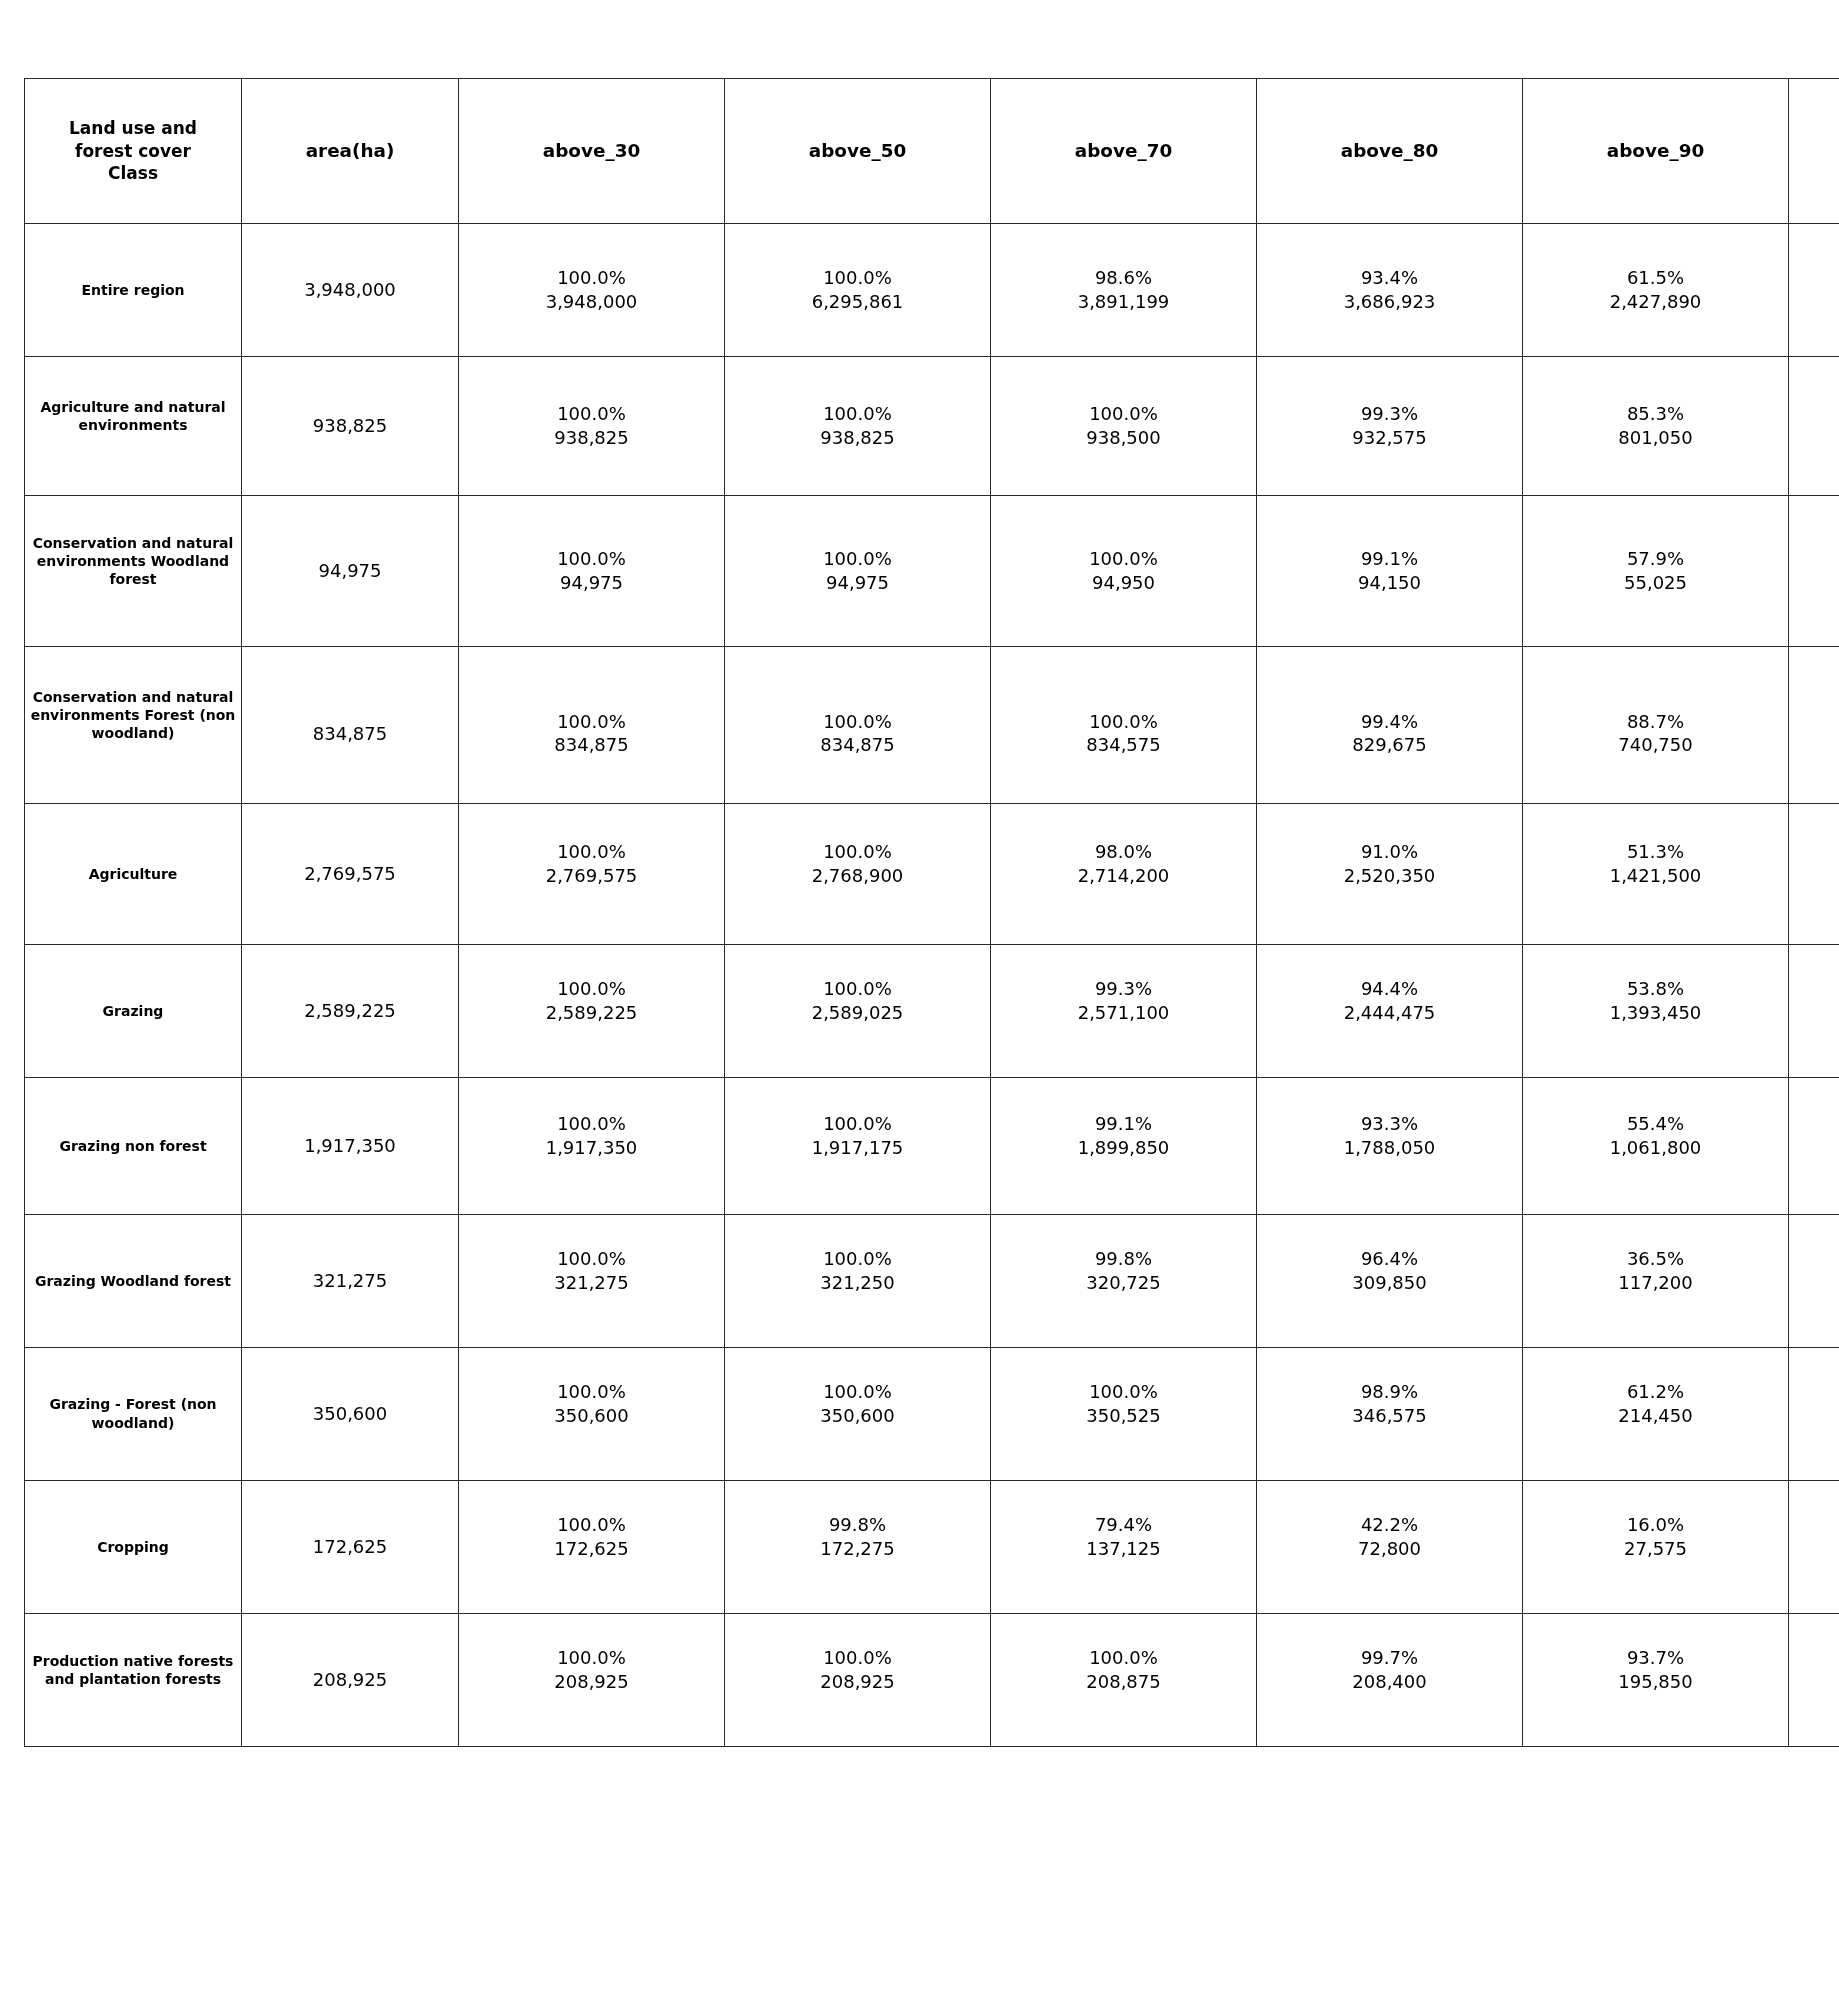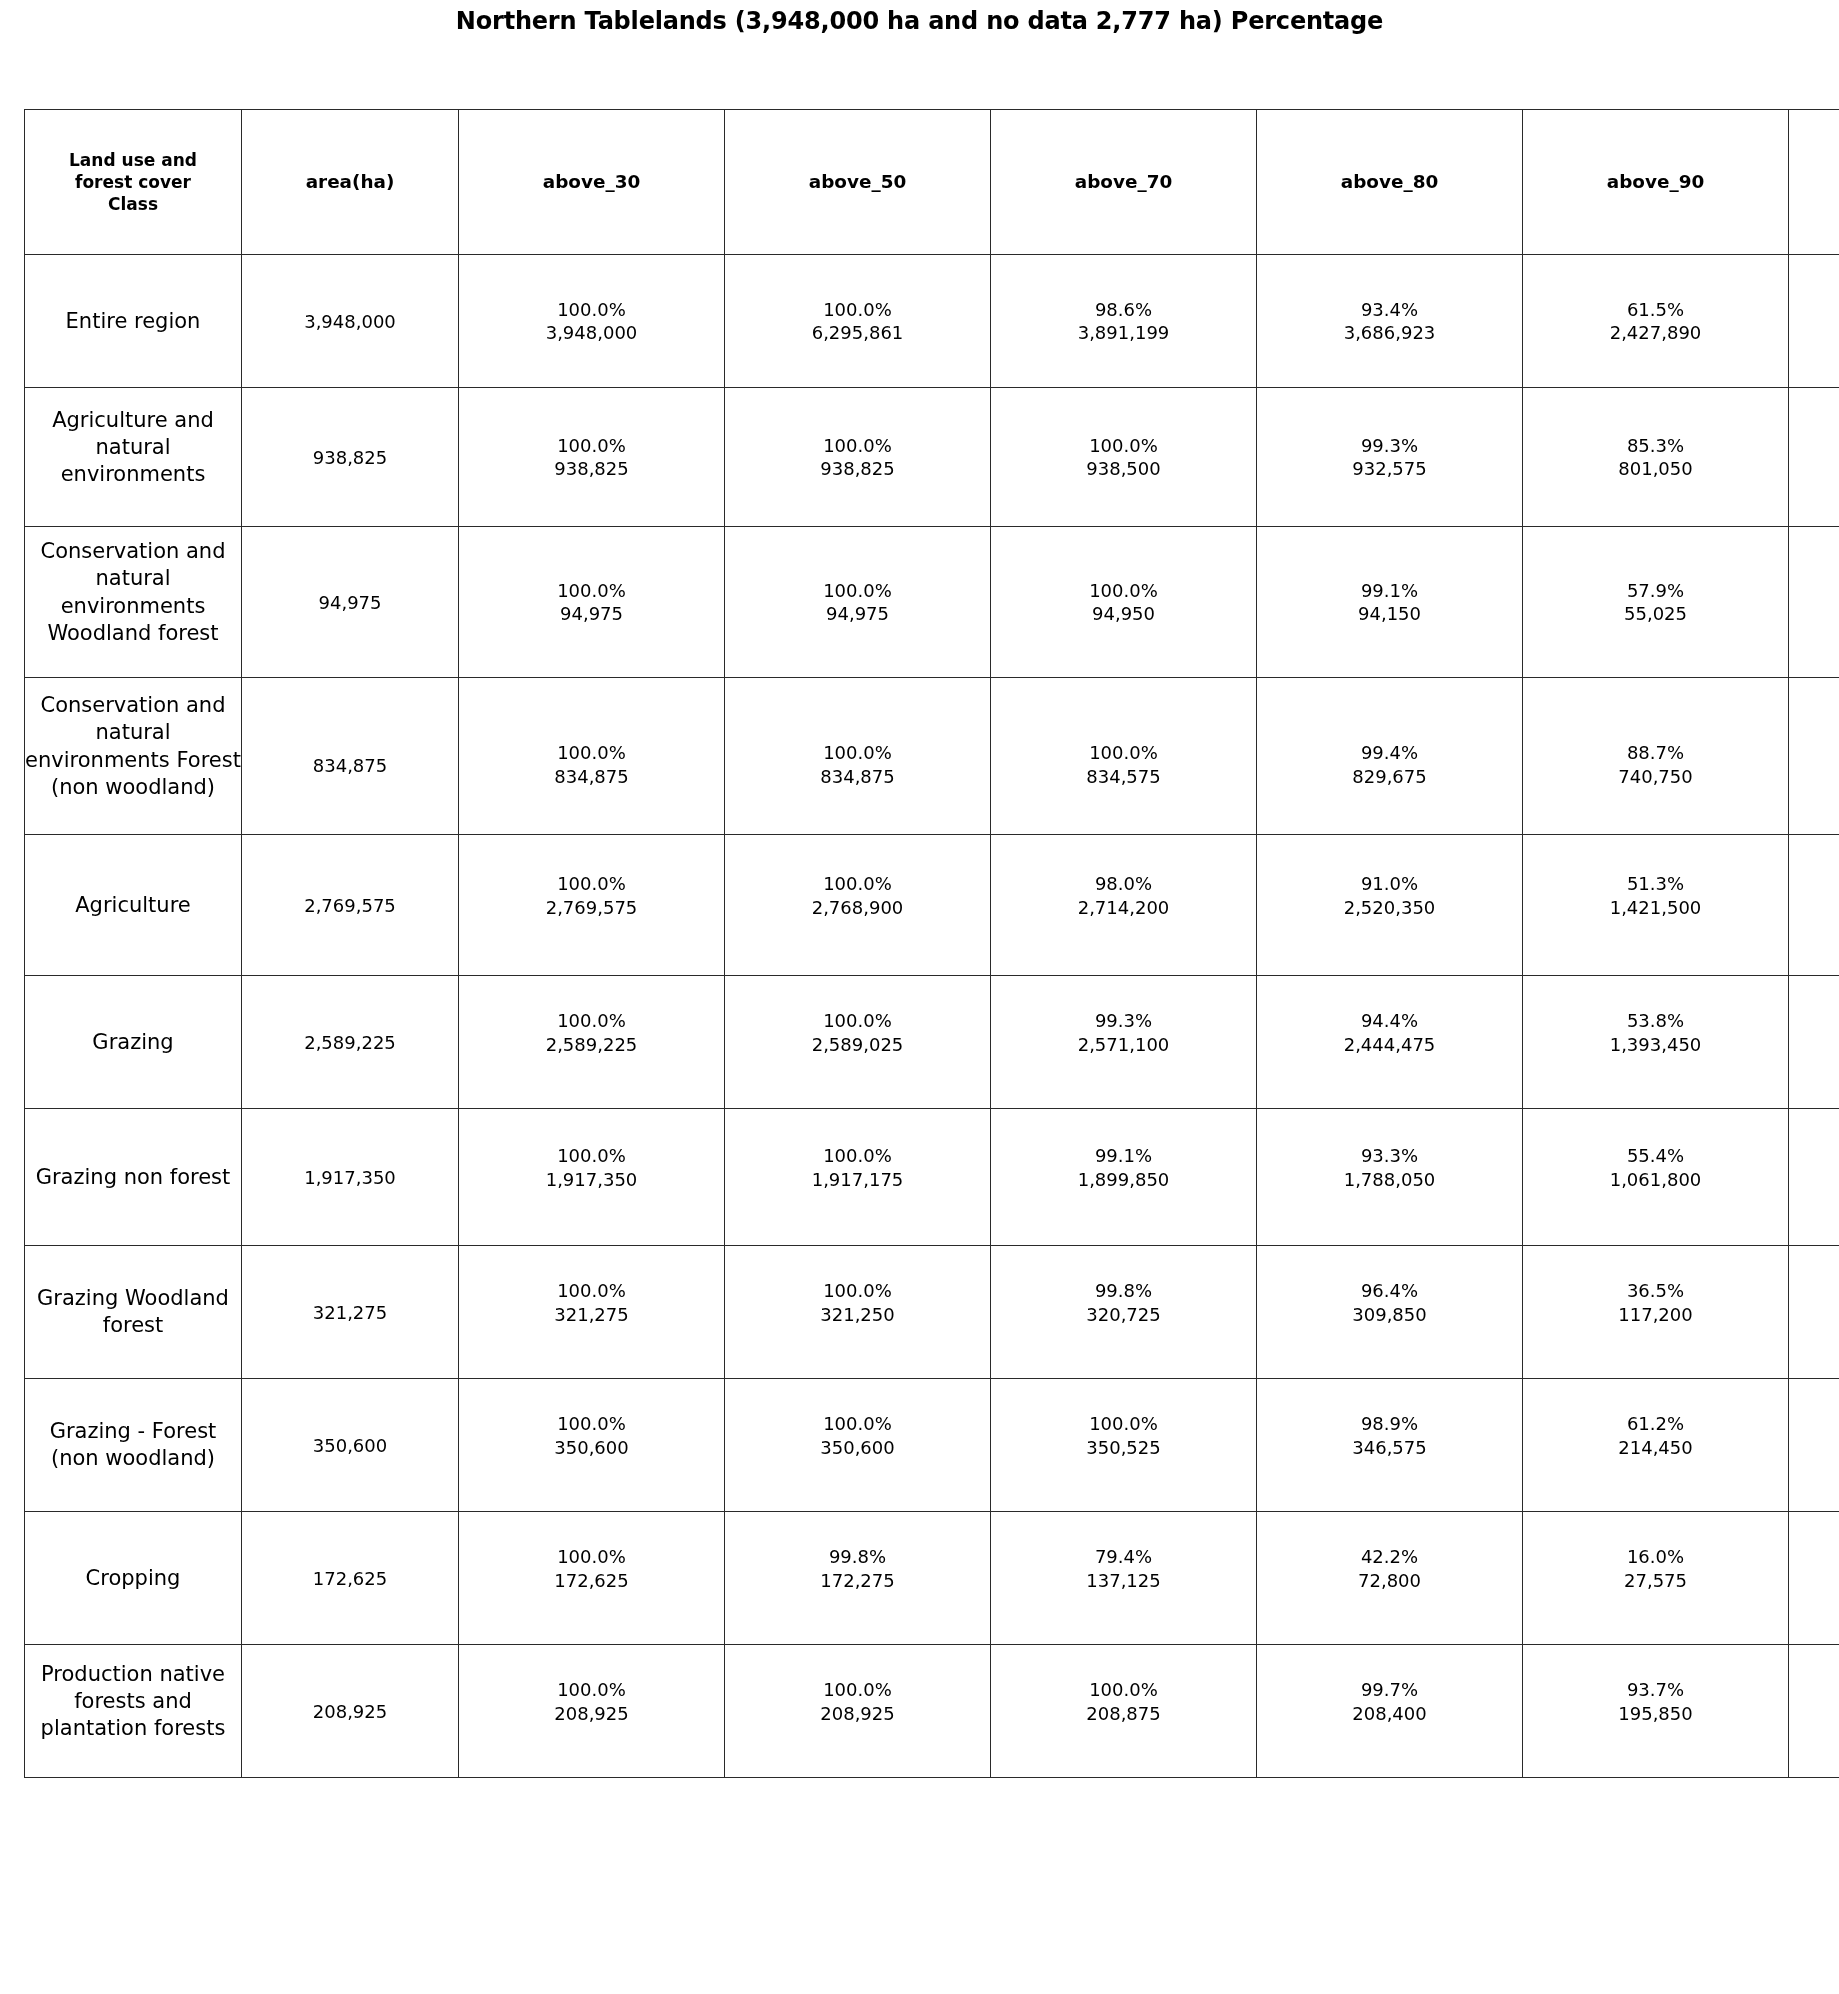--- a/index.html
+++ b/index.html
@@ -57,23 +57,23 @@
     font-size: 17px;
     line-height: 1.30;
     margin-top: 8px;
   }
 
   tbody td {
     font-size: 17.6px;
     font-weight: bold;
   }
   tbody td.lbl {
-    font-size: 21px;
+    font-size: 14px;
     line-height: 1.30;
-    font-weight: normal;
+    font-weight: bold;
   }
   tbody td.num {
     font-weight: normal;
     font-size: 18px;
   }
   tbody td.pair {
     font-weight: normal;
     font-size: 18px;
     line-height: 1.32;
   }
@@ -96,21 +96,20 @@
   
   .shift-down { position: relative; top: 8.8px; }
   .shift-up { position: relative; top: -9.6px; }
 </style>
 </head>
 <body>
 
 <div class="page">
 
   <div class="title">
-    <div>Northern Tablelands (3,948,000 ha and no data 2,777 ha) Percentage</div>
   </div>
 
   <table class="data">
     <colgroup>
       <col class="col-class">
       <col class="col-area">
       <col class="col-metric">
       <col class="col-metric">
       <col class="col-metric">
       <col class="col-metric">

